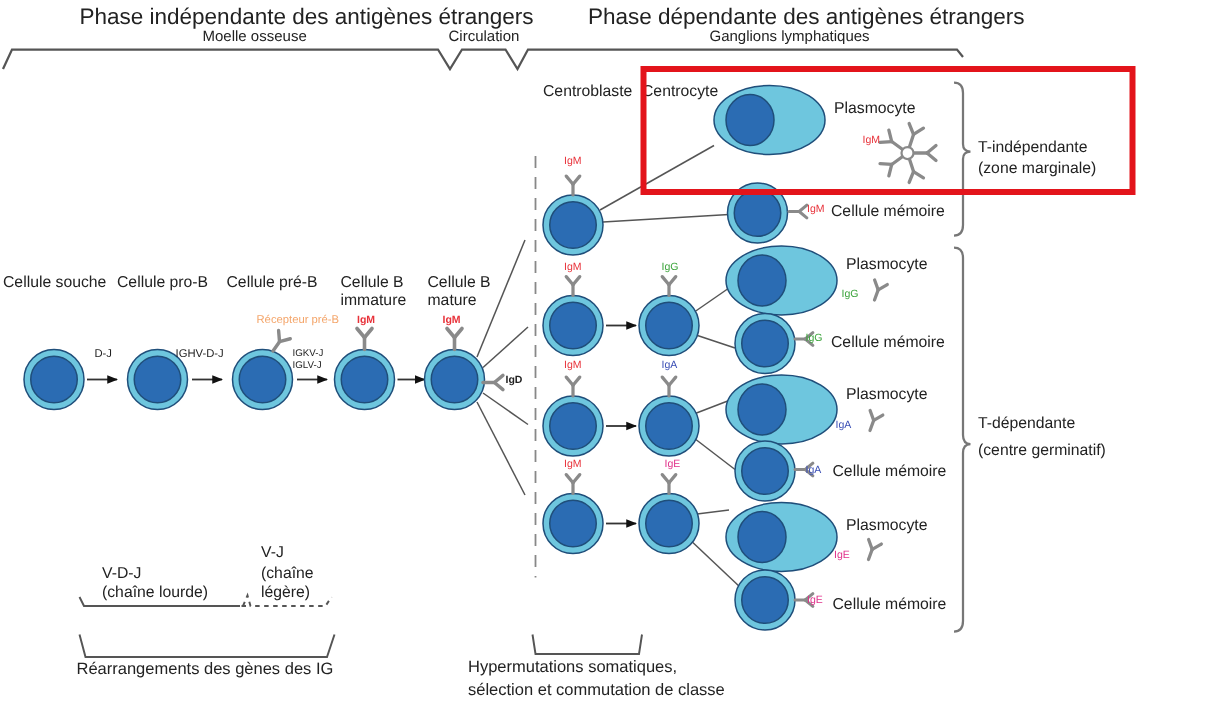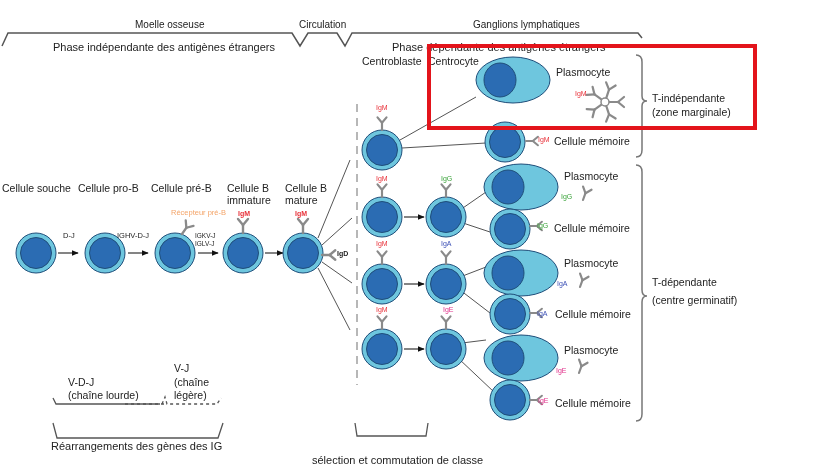--- a/index.html
+++ b/index.html
@@ -1,19 +1,19 @@
 <!DOCTYPE html>
 <html><head>
 <meta charset="utf-8">
 <style>
   html,body{margin:0;padding:0;background:#fff;}
   body{width:819px;height:470px;overflow:hidden;position:relative;font-family:"Liberation Sans",sans-serif;color:#222;}
   #stage{position:absolute;left:0;top:0;width:819px;height:470px;}
   .t{position:absolute;white-space:nowrap;line-height:1.15;}
-  .h1{font-size:11px;margin-top:38px;}
+  .h1{font-size:15px;}
   .h2{font-size:10px;text-align:center;}
   .lbl{font-size:10.5px;}
   .lbl2{font-size:11px;}
   .ig{font-size:7px;font-weight:bold;}
   .small{font-size:7.5px;}
   #highlight{position:absolute;left:427px;top:44px;width:330px;height:86px;border:4px solid #e3141b;box-sizing:border-box;}
 </style>
 </head>
 <body>
 
@@ -336,16 +336,17 @@
   <div class="t lbl" style="left:652px;top:106px;">(zone marginale)</div>
   <div class="t lbl" style="left:652px;top:276px;">T-dépendante</div>
   <div class="t lbl" style="left:652px;top:294px;">(centre germinatif)</div>
 
   <div class="t lbl" style="left:68px;top:376px;">V-D-J</div>
   <div class="t lbl" style="left:68px;top:389px;">(chaîne lourde)</div>
   <div class="t lbl" style="left:174px;top:362px;">V-J</div>
   <div class="t lbl" style="left:174px;top:376px;">(chaîne</div>
   <div class="t lbl" style="left:174px;top:389px;">légère)</div>
   <div class="t lbl2" style="left:51px;top:440px;">Réarrangements des gènes des IG</div>
+  <div class="t lbl2" style="left:312px;top:439px;">Hypermutations somatiques,</div>
   <div class="t lbl2" style="left:312px;top:454px;">sélection et commutation de classe</div>
 
   <div id="highlight"></div>
 </div>
 
 </body></html>

